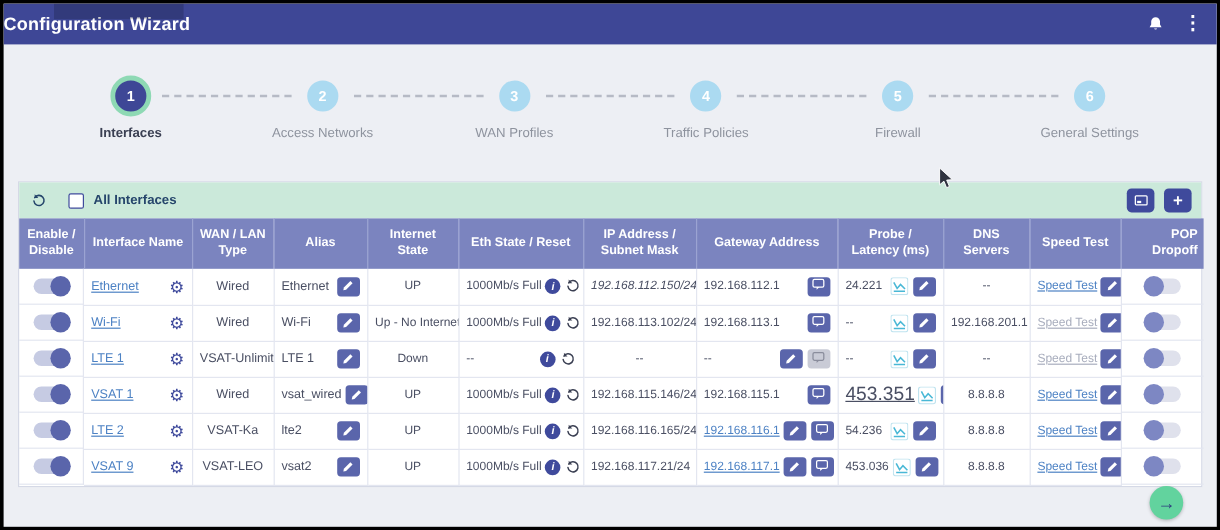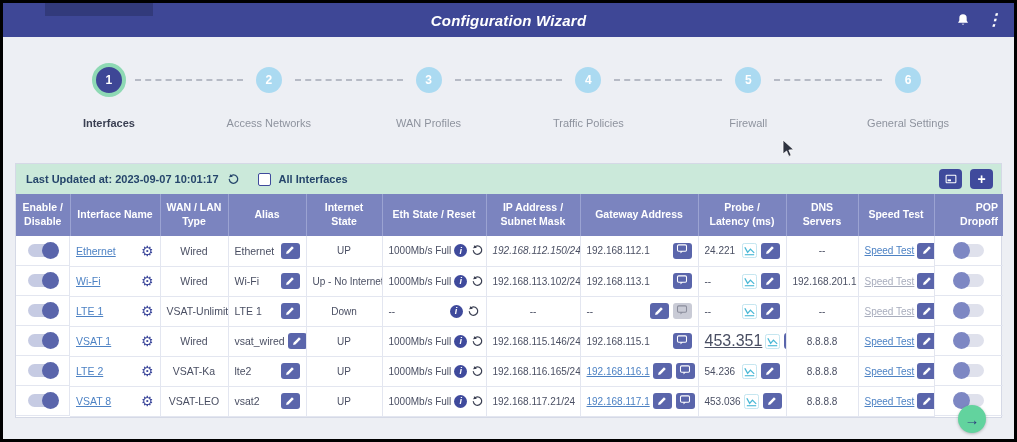--- a/index.html
+++ b/index.html
@@ -4,42 +4,42 @@
 <style>
   * { box-sizing: border-box; margin: 0; padding: 0; }
   body { font-family: "Liberation Sans", sans-serif; background: #fff; }
   .frame {
     width: 1017px; height: 442px; border: 3px solid #000;
     background: #edeff4; position: relative; overflow: hidden;
   }
   
   header {
     height: 34px; background: #3e4796; position: relative;
-    display: flex; align-items: center; justify-content: center; font-style: italic;
+    display: flex; align-items: center; justify-content: flex-start;
   }
   .logo-area { position: absolute; left: 42px; top: 0; width: 108px; height: 13px; background: rgba(0,0,0,0.18); }
   h1 { color: #fff; font-size: 15px; font-weight: 600; letter-spacing: .2px; }
   .header-actions { position: absolute; right: 12px; top: 0; height: 34px; display: flex; align-items: center; gap: 16px; }
   .bell { display: inline-flex; cursor: pointer; }
   .kebab { color: #fff; font-size: 16px; font-weight: bold; cursor: pointer; line-height: 1; }
   
   .stepper { display: flex; padding: 26px 26px 0 26px; }
   .step { flex: 1; display: flex; flex-direction: column; align-items: center; position: relative; }
   .step:not(:first-child)::before {
     content: ""; position: absolute; top: 16px; left: calc(-50% + 26px);
     width: calc(100% - 52px); border-top: 2px dashed #b6bac5;
   }
   .circle-wrap { height: 34px; display: flex; align-items: center; justify-content: center; }
   .step-circle {
     width: 26px; height: 26px; border-radius: 50%; background: #abdaf1;
     color: #fff; font-size: 12px; font-weight: 600;
     display: flex; align-items: center; justify-content: center; cursor: pointer;
   }
   .step-circle.active { background: #3e4796; border: 4px solid #8ed9b4; width: 34px; height: 34px; }
-  .step-label { margin-top: 20px; font-size: 11px; color: #8e939e; }
+  .step-label { margin-top: 8px; font-size: 11px; color: #8e939e; }
   .step-label.active { color: #3a3f52; font-weight: 600; }
   
   .panel { margin: 34px 12px 0 12px; background: #fff; border: 1px solid #d5d9e6; }
   .toolbar {
     height: 30px; background: #cbe9da; display: flex; align-items: center;
     padding: 0 8px 0 10px; gap: 8px; color: #25456b;
   }
   .lu { font-size: 11px; font-weight: 600; color: #25456b; }
   .refresh { display: inline-flex; cursor: pointer; }
   .checkbox {
@@ -153,21 +153,20 @@
       <div class="step">
         <div class="circle-wrap">
           <div class="step-circle">6</div>
         </div>
         <div class="step-label">General Settings</div>
       </div>
     </div>
 
   <div class="panel">
     <div class="toolbar">
-      <span class="lu">Last Updated at: 2023-09-07 10:01:17</span>
       <span class="refresh">
         <svg viewBox="0 0 16 16" width="13" height="13">
             <path d="M3.6 4.6A5.2 5.2 0 1 1 2.8 8" fill="none" stroke="#25456b" stroke-width="1.6" stroke-linecap="round"></path>
             <path d="M3.6 1.2v3.7h3.7z" fill="#25456b"></path>
           </svg>
       </span>
       <span class="checkbox"></span>
       <span class="cb-label">All Interfaces</span>
       <div class="spacer"></div>
       <button class="tb-btn">
@@ -664,21 +663,21 @@
             </td>
           </tr>
           <tr>
             <td class="cell-center">
               <div class="toggle">
                 <div class="knob"></div>
               </div>
             </td>
             <td>
               <div class="cell-flex">
-                <a class="link" href="#">VSAT 8</a>
+                <a class="link" href="#">VSAT 9</a>
                 <span class="gear">⚙</span>
               </div>
             </td>
             <td><span>VSAT-LEO</span></td>
             <td>
               <div class="cell-flex">
                 <span>vsat2</span>
                 <button class="icon-btn">
                   <span><svg viewBox="0 0 16 16" width="10" height="10">
                       <path d="M11.2 1.9l2.9 2.9-8.7 8.7-3.6.7.7-3.6z" fill="#fff"></path>

